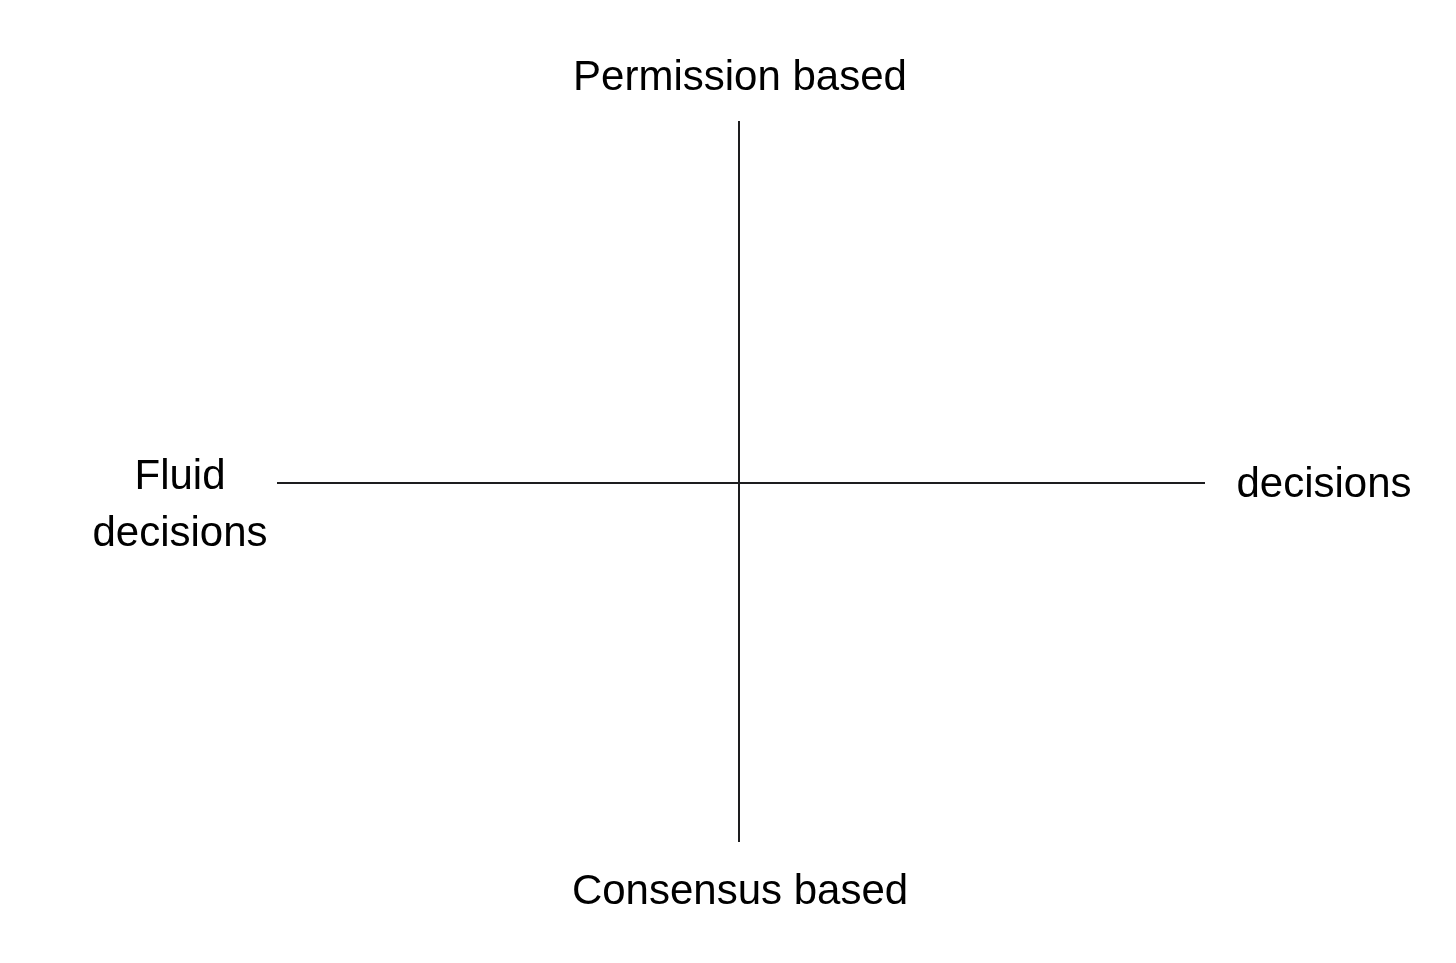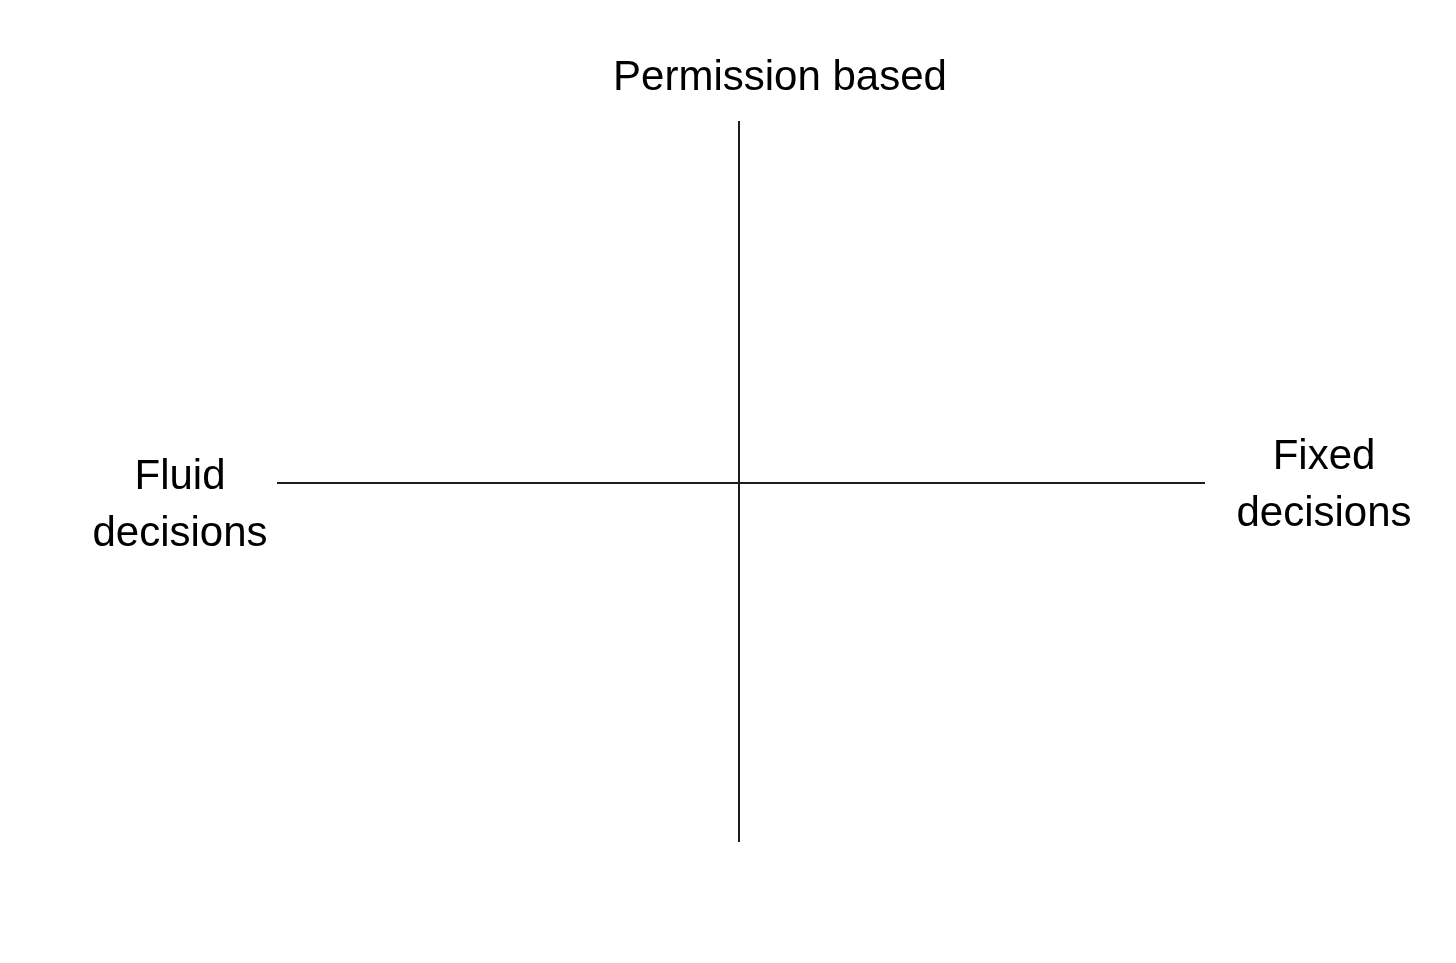--- a/index.html
+++ b/index.html
@@ -38,21 +38,20 @@
     font-weight: 400;
     line-height: 1.36;
     text-align: center;
     white-space: nowrap;
     letter-spacing: 0px;
   }
   .axis-label.top {
     left: 740px;
     top: 47px;
     transform: translateX(-50%);
-    margin-left: 40px;
   }
   .axis-label.bottom {
     left: 740px;
     top: 861px;
     transform: translateX(-50%);
   }
   .axis-label.left {
     left: 180px;
     top: 483px;
     transform: translate(-50%, -50%);
@@ -68,24 +67,24 @@
 <body>
 
 <div class="canvas" style="--bg: #ffffff; --line: #1d1d1f; --text: #000000;">
 
   <div class="axis-line vertical"></div>
 
   <div class="axis-line horizontal"></div>
 
   <div class="axis-label top">Permission based</div>
 
+  <div class="axis-label bottom">Consensus based</div>
 
   <div class="axis-label left">
     <div>Fluid</div>
     <div>decisions</div>
   </div>
 
   <div class="axis-label right">
-    <div>Fixed</div>
     <div>decisions</div>
   </div>
 
 </div>
 
 </body></html>

